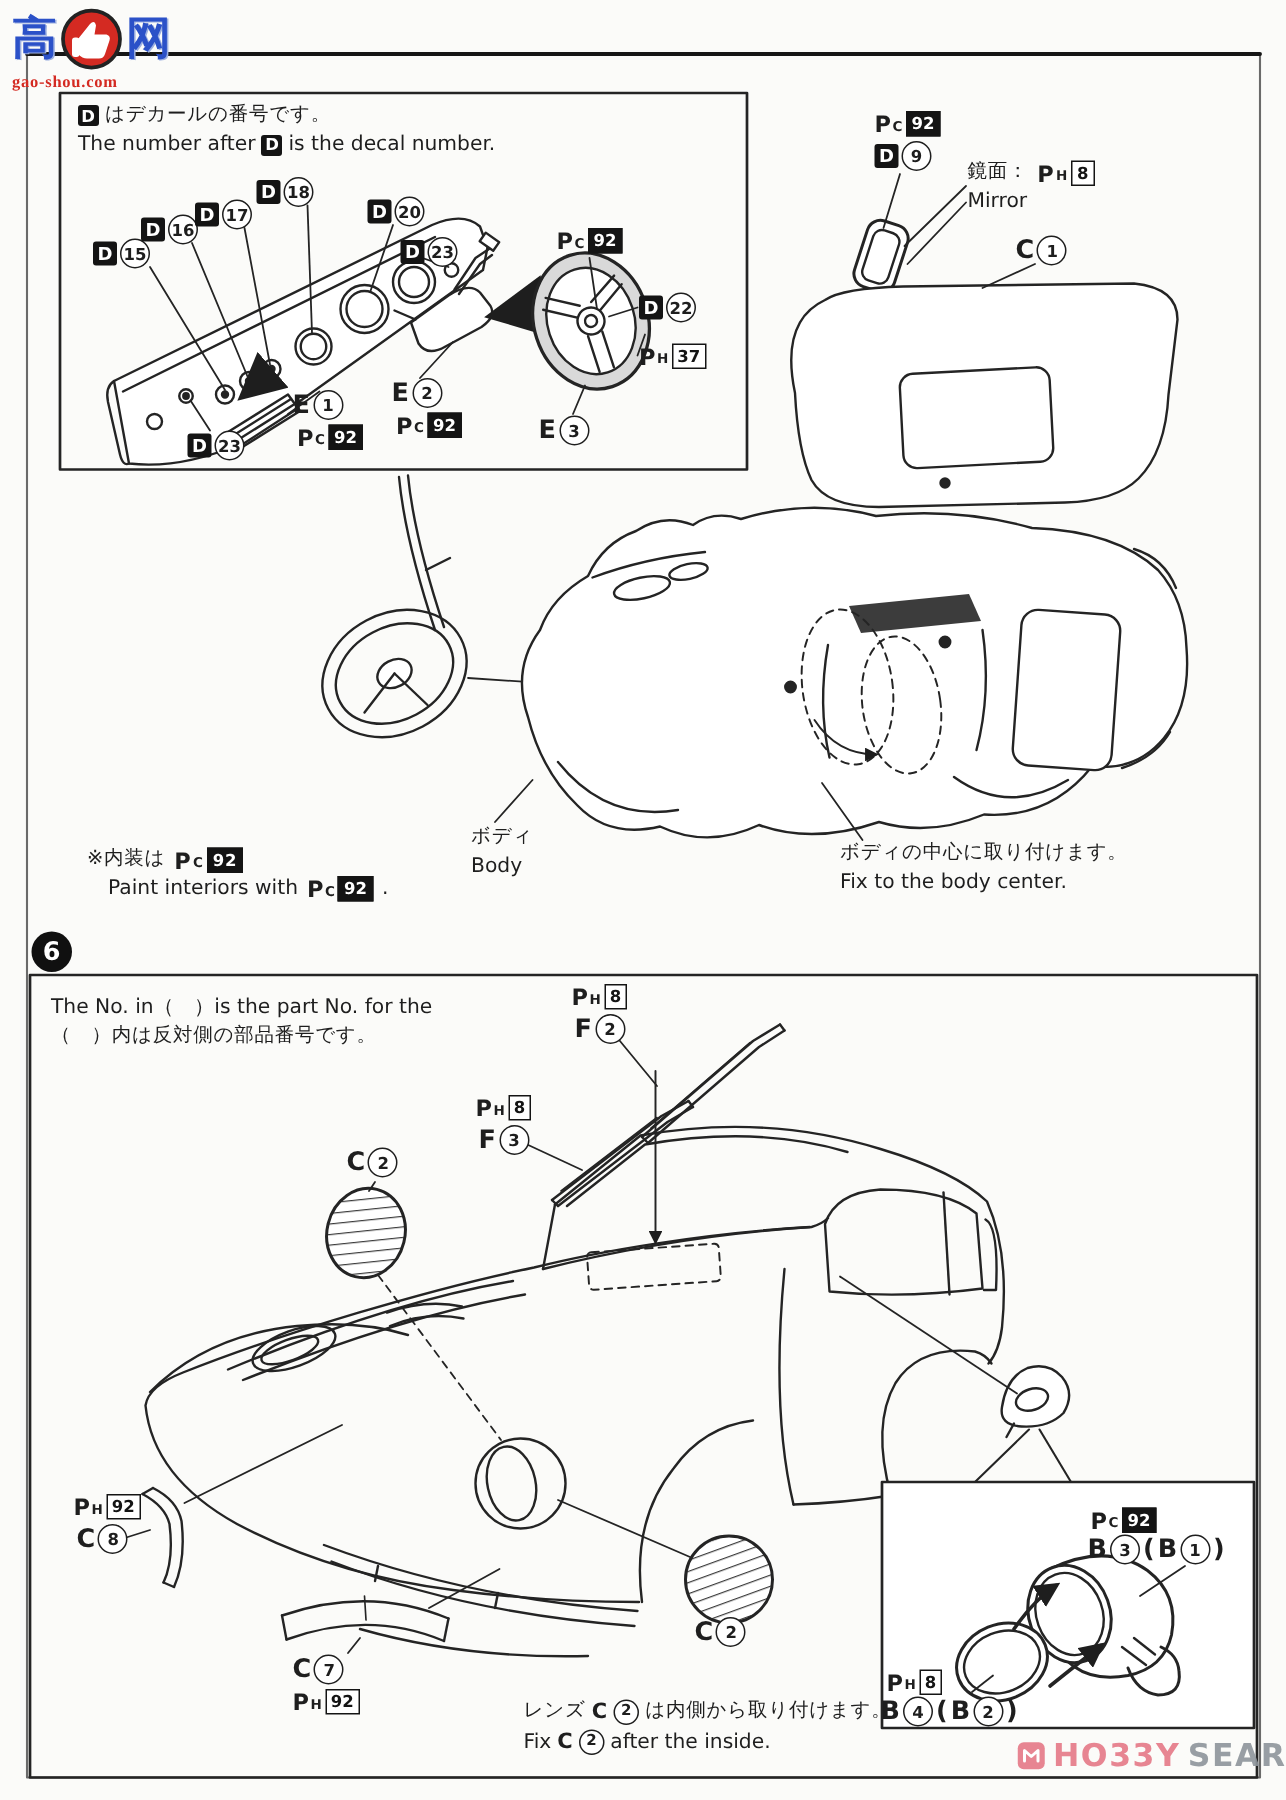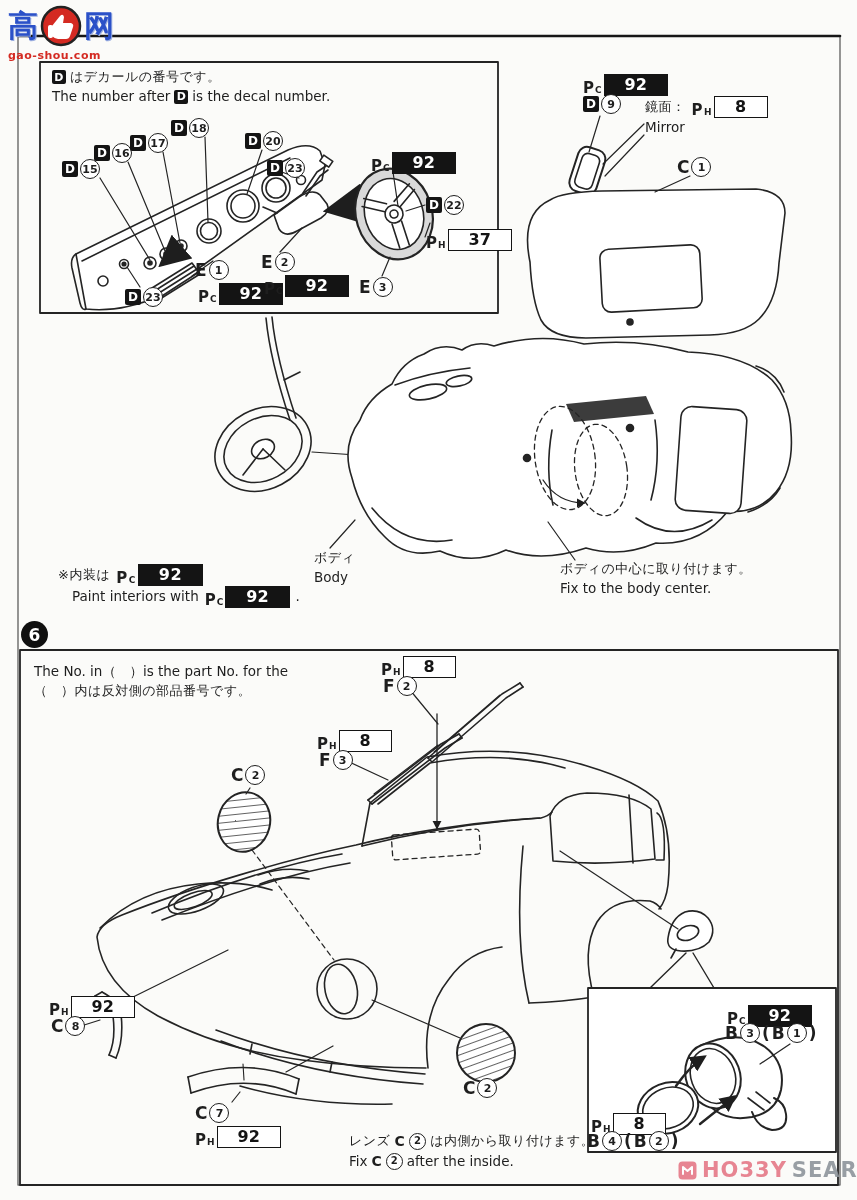--- a/index.html
+++ b/index.html
@@ -23,37 +23,37 @@
     width:16px;height:16px;background:#141414;color:#fff;border-radius:2px;
     display:inline-flex;align-items:center;justify-content:center;
     font-size:12px;font-weight:bold;flex:0 0 auto;line-height:1;
   }
   .dbox.sm{width:14px;height:14px;font-size:11px;}
   
   .paint{position:absolute;z-index:3;display:flex;align-items:flex-end;gap:1px;font-weight:bold;white-space:nowrap;}
   .paint.inline{position:static;display:inline-flex;margin:0 2px;vertical-align:-2px;}
   .pbase{font-size:15px;line-height:1;}
   .psub{font-size:9px;line-height:1;margin:0 1px 1px 0;}
-  .pcode{font-size:16px;line-height:1;padding:2px 20px;}
+  .pcode{font-size:11px;line-height:1;padding:2px 3px;}
   .pcode.dark{background:#141414;color:#fff;border:1px solid #141414;}
   .pcode.light{background:#fff;color:#141414;border:1.4px solid #141414;}
   .note{position:absolute;z-index:3;white-space:nowrap;}
   .note-line{display:flex;align-items:center;gap:4px;line-height:1.45;}
   .jp{font-size:13px;letter-spacing:0.5px;}
   .en{font-size:13.5px;}
   .badge{
     position:absolute;z-index:3;width:27px;height:27px;border-radius:50%;
     background:#101010;color:#fff;display:flex;align-items:center;justify-content:center;
     font-size:17px;font-weight:bold;
   }
   
   .wm-gao{position:absolute;left:8px;top:4px;z-index:4;width:120px;}
   .wm-row{display:flex;align-items:center;gap:1px;}
   .wm-char{font-size:30px;font-weight:bold;color:#2b51c8;text-shadow:1px 1px 0 #9db0e0;line-height:1;}
-  .wm-domain{font-size:11px;font-weight:bold;color:#d42a22;letter-spacing:0.5px;margin-top:1px;}
+  .wm-domain{font-size:11px;font-weight:bold;color:#d42a22;letter-spacing:0.5px;margin-top:1px;font-family:Liberation Serif, serif;}
   .wm-hobby{position:absolute;left:678px;top:1158px;z-index:4;display:flex;align-items:center;gap:5px;opacity:0.9;}
   .hs-w1{font-size:21px;font-weight:bold;color:#e57987;letter-spacing:1px;}
   .hs-w2{font-size:21px;font-weight:bold;color:#8e959b;letter-spacing:1px;}
 </style>
 </head>
 <body>
 
 <svg width="857" height="1200" viewBox="0 0 857 1200">
   <defs>
     <marker id="ah" viewBox="0 0 10 10" refX="8" refY="5" markerWidth="7" markerHeight="7" orient="auto-start-reverse">
@@ -413,21 +413,21 @@
 <span class="paint" style="left:583px;top:74px">
     <span class="pbase">P</span>
     <span class="psub">C</span>
     <span class="pcode dark">92</span>
   </span>
 <span class="lbl" style="left:583px;top:94px">
     <span class="dbox">D</span>
     <span class="cnum">9</span>
   </span>
 
-<div class="note" style="left:645px;top:96px">
+<div class="note" style="left:645px;top:106px">
   <div class="note-line jp">
     <span>鏡面：</span>
     <span class="paint inline">
         <span class="pbase">P</span>
         <span class="psub">H</span>
         <span class="pcode light">8</span>
       </span>
   </div>
   <div class="note-line en">
       <span>Mirror</span>

